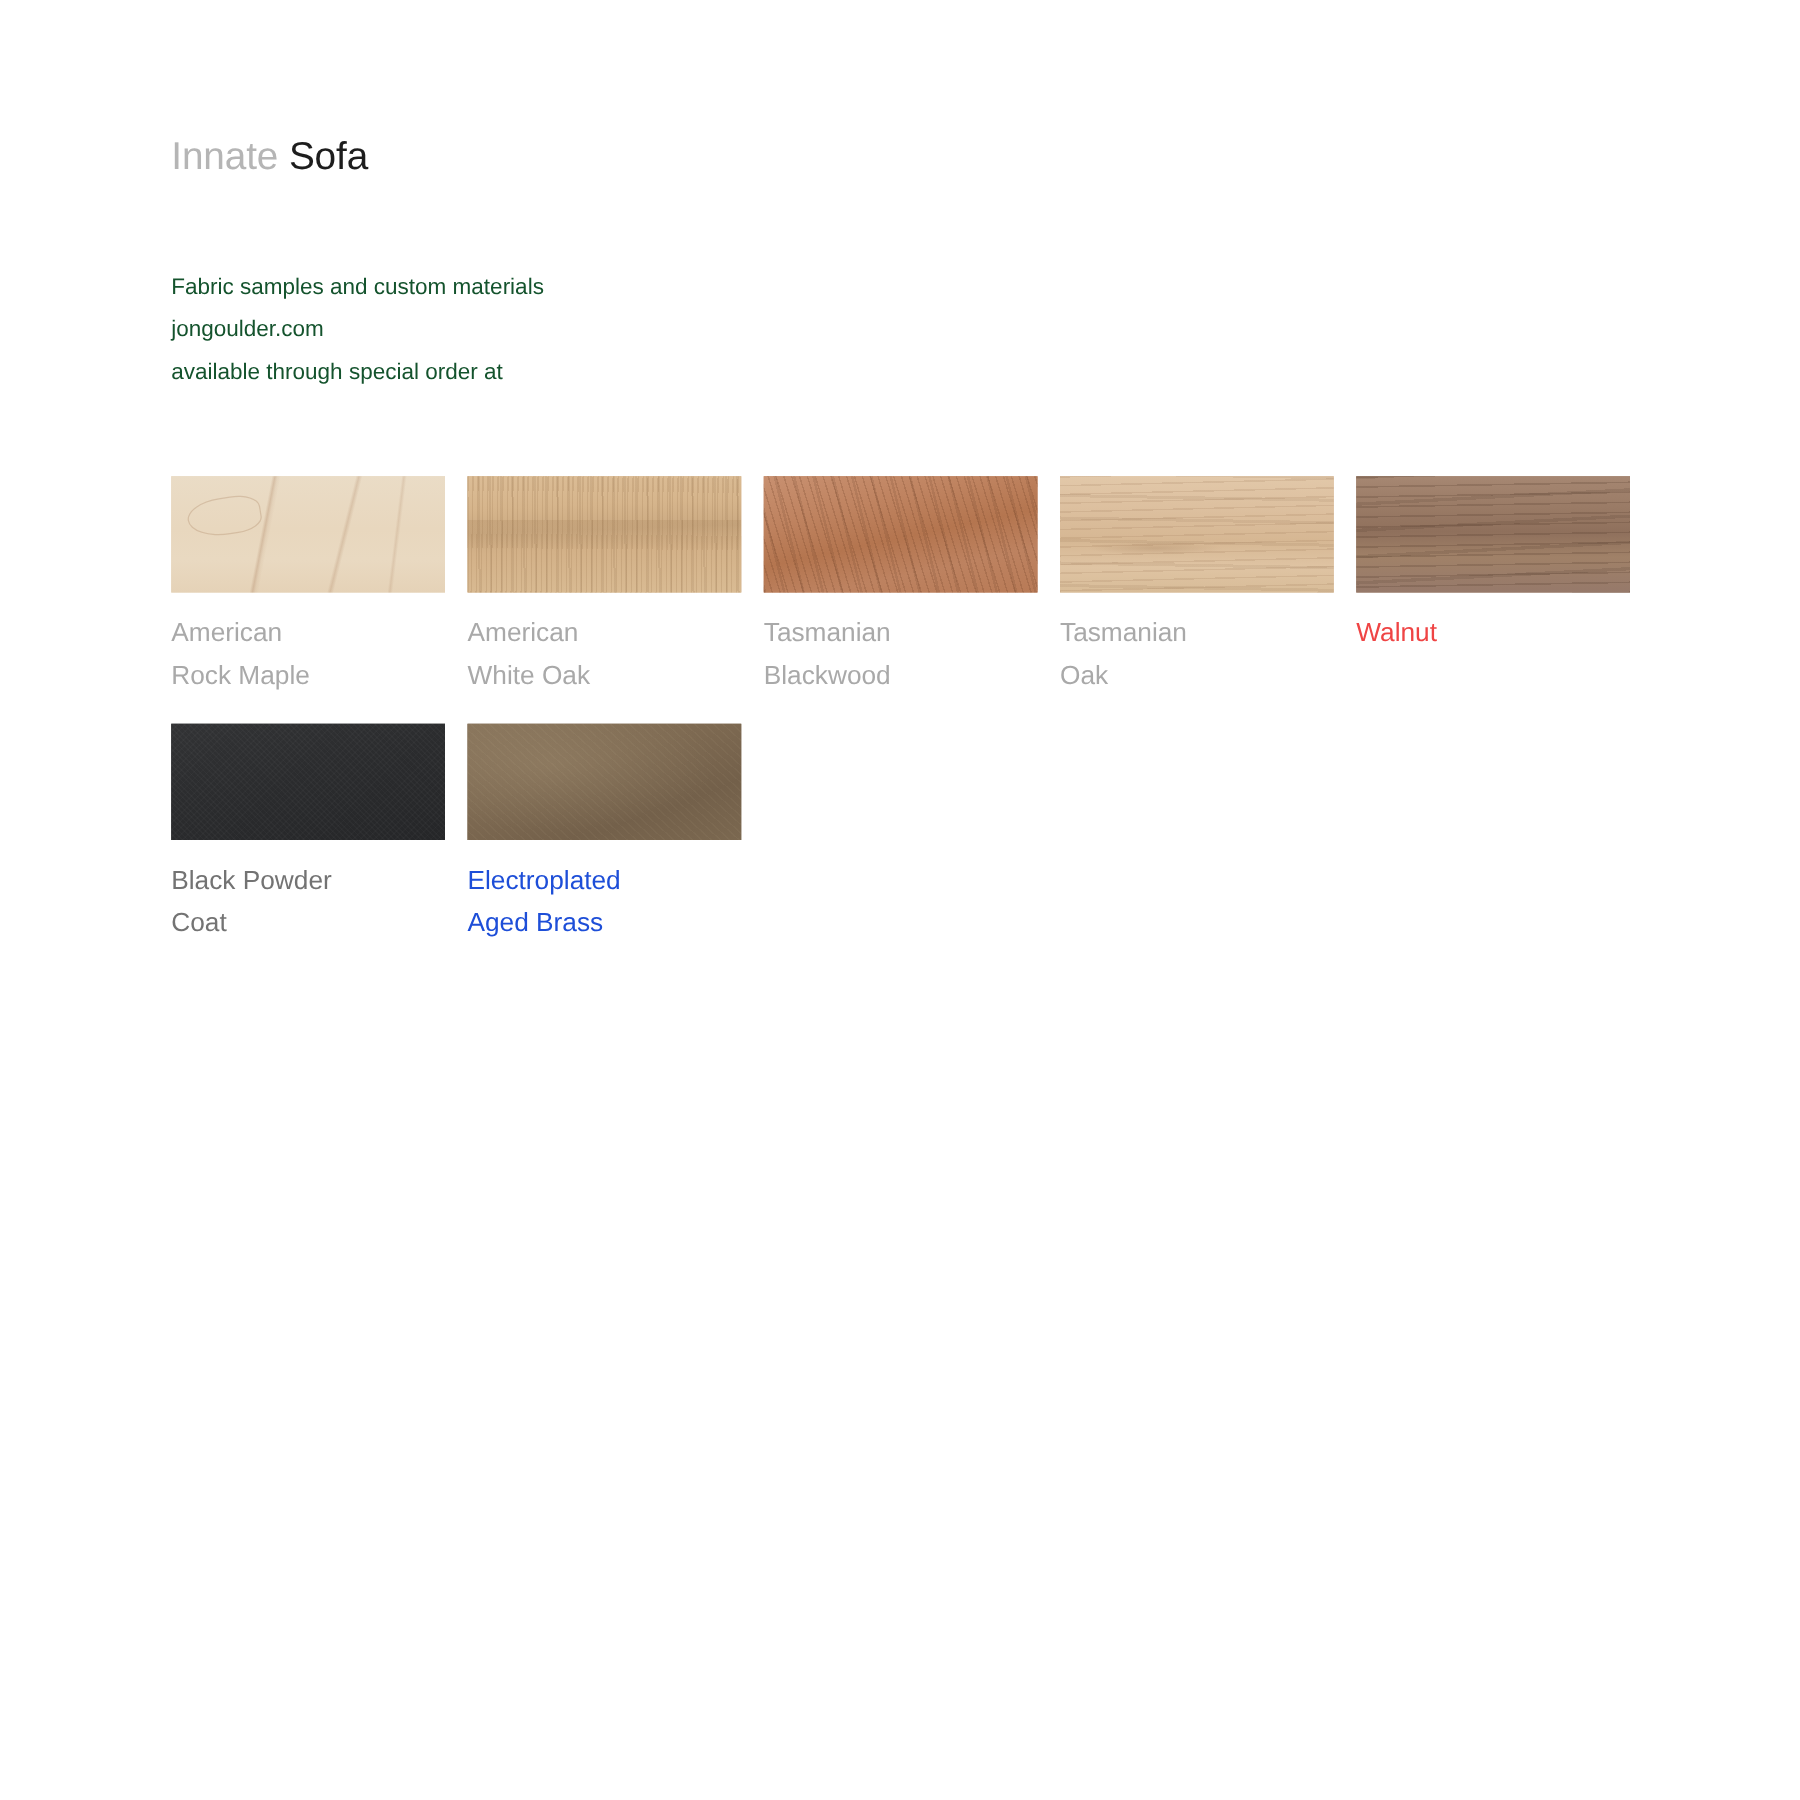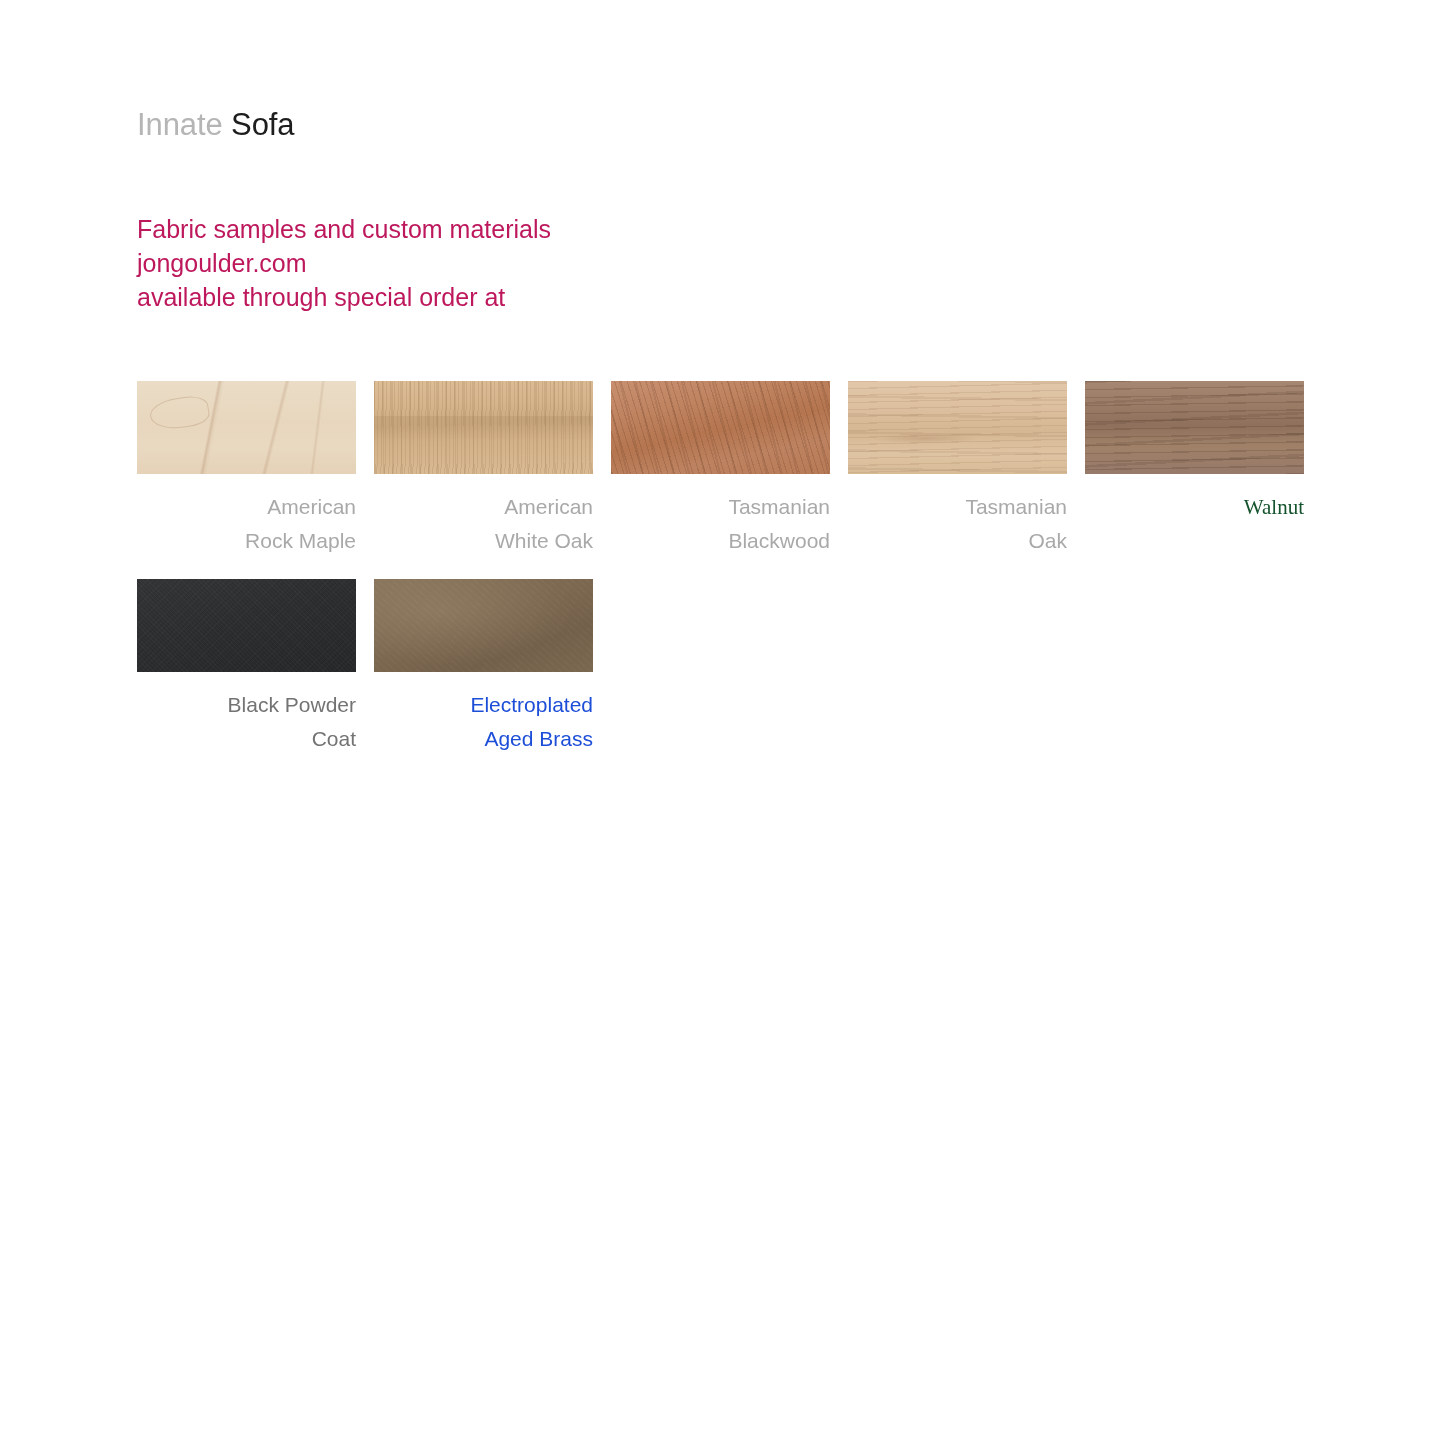--- a/index.html
+++ b/index.html
@@ -46,39 +46,38 @@
     top: 212px;
     width: 520px;
   }
   .materials-heading {
     font-size: 22px;
     line-height: 34px;
     color: #1d1d1d;
     font-weight: 400;
   }
   .materials-line {
-    font-size: 25px;
+    font-size: 18px;
     line-height: 34px;
-    color: #be185d;
+    color: #14532d;
     font-weight: 300;
   }
 
   
   .swatch-grid {
     position: absolute;
     left: 137px;
     top: 381px;
     width: 1180px;
   }
   .swatch-row {
     display: flex;
     flex-direction: row;
     gap: 18px;
     margin-bottom: 21px;
-    text-align: right;
   }
   .swatch-cell {
     width: 219px;
     flex: 0 0 219px;
   }
   .swatch-chip {
     width: 219px;
     height: 93px;
     position: relative;
     overflow: hidden;
@@ -226,21 +225,21 @@
           <div class="swatch-label" style="color: rgb(169, 169, 169);">Tasmanian
 Blackwood</div>
         </div>
         <div class="swatch-cell">
           <div class="swatch-chip tex-tasoak" style="background-color: rgb(220, 191, 158);"></div>
           <div class="swatch-label" style="color: rgb(169, 169, 169);">Tasmanian
 Oak</div>
         </div>
         <div class="swatch-cell">
           <div class="swatch-chip tex-walnut" style="background-color: rgb(155, 124, 103);"></div>
-          <div class="swatch-label" style="color: #14532d; font-family: Liberation Serif, serif;">Walnut</div>
+          <div class="swatch-label" style="color: #ef4444;">Walnut</div>
         </div>
       </div>
       <div class="swatch-row">
         <div class="swatch-cell">
           <div class="swatch-chip tex-blackcoat" style="background-color: rgb(43, 44, 46);"></div>
           <div class="swatch-label" style="color: #737373;">Black Powder
 Coat</div>
         </div>
         <div class="swatch-cell">
           <div class="swatch-chip tex-brass" style="background-color: rgb(126, 106, 82);"></div>

